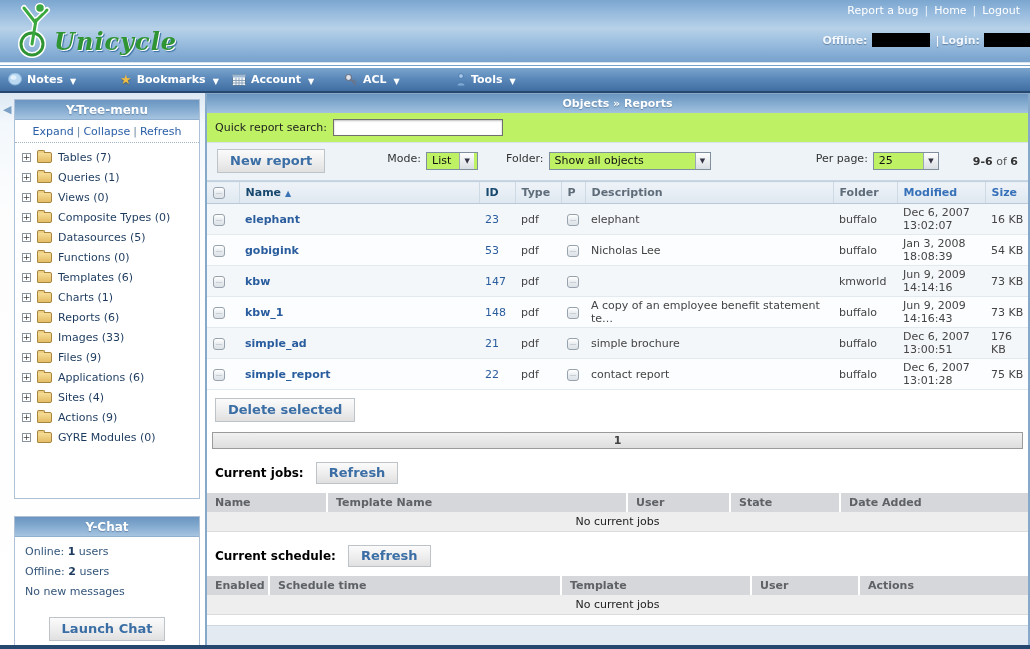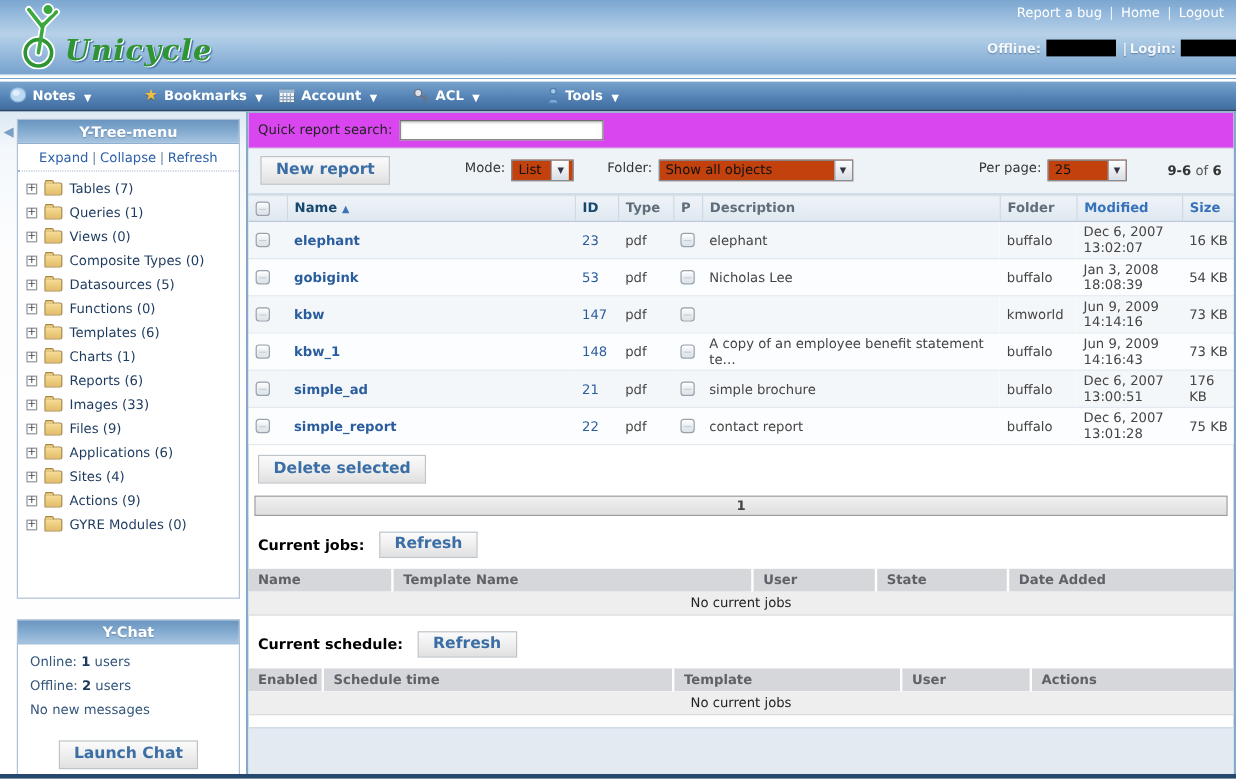--- a/index.html
+++ b/index.html
@@ -76,32 +76,32 @@
   .gbtn { display:inline-block; background:linear-gradient(180deg,#fbfbfb 0%,#ececec 60%,#e0e0e0 100%);
     border:1px solid #bcc3c9; color:#3a6ea5; font-weight:bold; font-size:13px;
     padding:3px 12px 4px; cursor:pointer; font-family:inherit; }
   .gbtn.small { font-size:13px; padding:2px 12px 3px; }
 
   
   .main { flex:1; border-left:2px solid #86a9c9; border-right:2px solid #86a9c9; border-top:1px solid #86a9c9;
     background:#fff; display:flex; flex-direction:column; overflow:hidden; }
   .breadcrumb-bar { height:19px; background:linear-gradient(180deg,#6a95c0 0%,#84abd0 50%,#a2c2de 100%);
     color:#fff; font-weight:bold; text-align:center; line-height:19px; text-shadow:0 1px 1px rgba(40,70,110,.4); }
-  .search-row { background:#d946ef; padding:6px 8px; border-bottom:1px solid #dbe3ea; display:flex; align-items:center; color:#222; }
+  .search-row { background:#bef264; padding:6px 8px; border-bottom:1px solid #dbe3ea; display:flex; align-items:center; color:#222; }
   .search-row input { margin-left:6px; width:170px; height:17px; border:1px solid #6f6f6f; box-shadow:inset 0 1px 2px rgba(0,0,0,.25);
     font-family:inherit; font-size:11px; padding:0 3px; background:#fff; }
   .toolbar { background:#eef3f7; padding:6px 10px 7px; display:flex; align-items:center; border-bottom:1px solid #c9d6e2; }
   .grp { display:flex; align-items:flex-start; gap:5px; color:#333; }
   .grp-mode { margin-left:62px; }
   .grp-folder { margin-left:28px; }
   .grp-perpage { margin-left:auto; }
   .range { margin-left:34px; color:#555; }
   .range b { color:#333; }
 
-  .fake-select { display:inline-flex; align-items:stretch; border:1px solid #7f8f9d; background:#c2410c; height:18px; cursor:pointer; }
+  .fake-select { display:inline-flex; align-items:stretch; border:1px solid #7f8f9d; background:#bef264; height:18px; cursor:pointer; }
   .fs-text { padding:1px 8px 0 5px; font-size:11px; color:#111; white-space:nowrap; }
   .fs-btn { width:15px; background:linear-gradient(180deg,#fdfdfd,#d9dee3); border-left:1px solid #9aa8b4;
     display:flex; align-items:center; justify-content:center; font-size:7px; color:#334; }
 
   
   table.reports { width:100%; border-collapse:collapse; table-layout:fixed; }
   table.reports th { background:linear-gradient(180deg,#eef3f8 0%,#dfe8f0 100%); border-top:1px solid #c3d2e0;
     border-bottom:1px solid #b9c9d8; border-left:1px solid #cdd9e4; padding:4px 6px; text-align:left; font-size:11px; height:22px; }
   table.reports th:first-child { border-left:none; }
   .th-dark { color:#17486e; cursor:pointer; }
@@ -320,20 +320,21 @@
         <div class="chat-line"><span>Offline:</span> <b>2</b> <span>users</span></div>
         <div class="chat-line">No new messages</div>
       </div>
       <div class="chat-btn-row">
         <button class="gbtn">Launch Chat</button>
       </div>
     </div>
   </div>
 
   <div class="main">
+    <div class="breadcrumb-bar">Objects » Reports</div>
 
     <div class="search-row">
       <span>Quick report search:</span>
       <input type="text" value="" style="">
     </div>
 
     <div class="toolbar">
       <button class="gbtn">New report</button>
       <div class="grp grp-mode">
         <span>Mode:</span>

